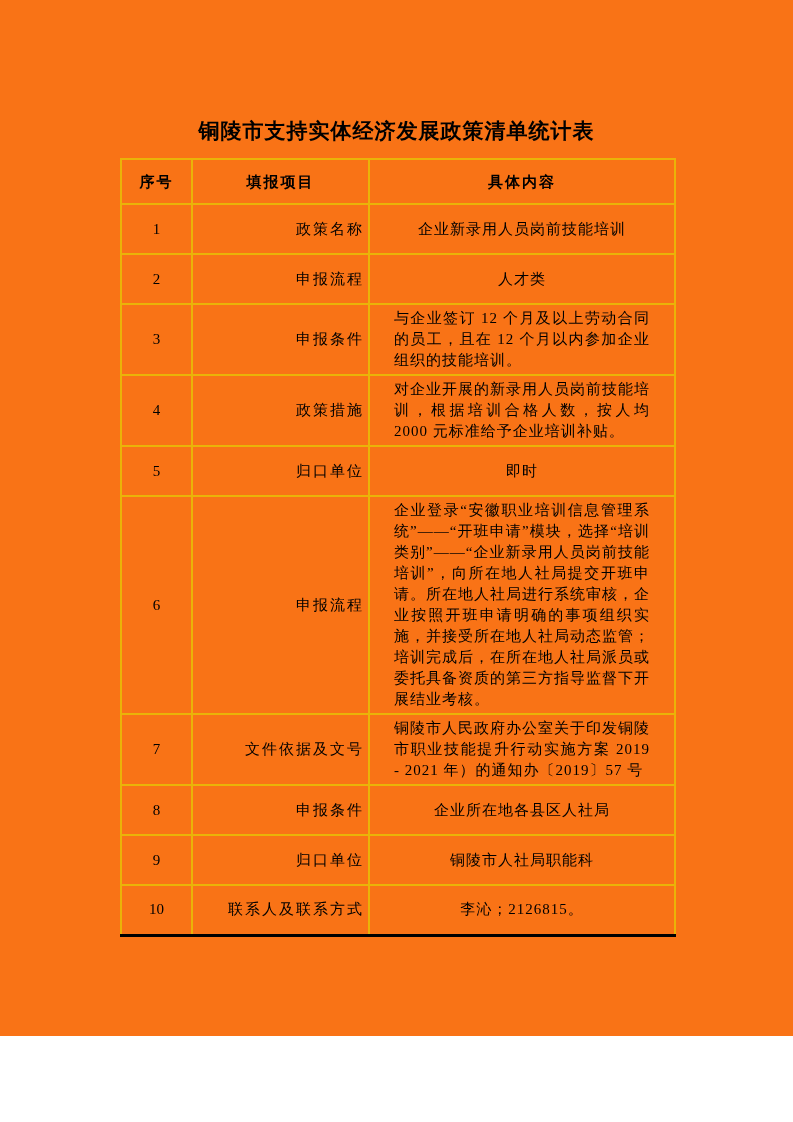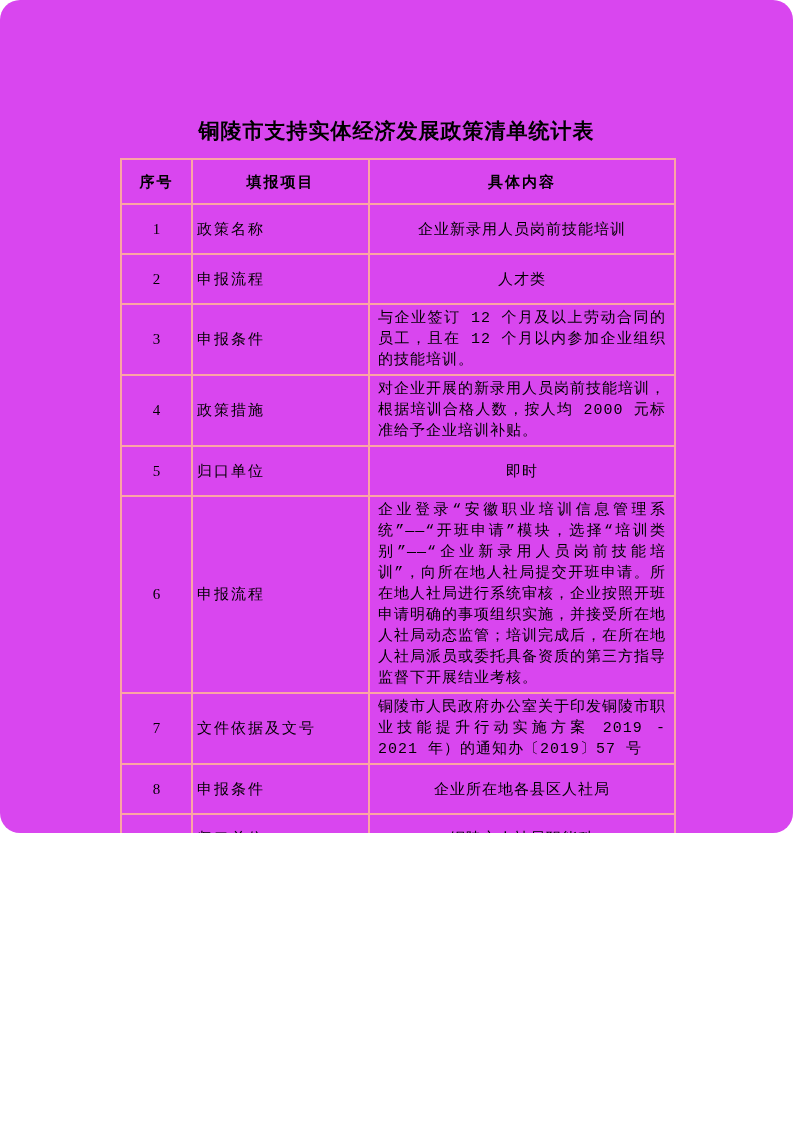--- a/index.html
+++ b/index.html
@@ -3,27 +3,26 @@
 <meta charset="utf-8">
 <style>
   * { box-sizing: border-box; }
   html, body {
     margin: 0; padding: 0;
     background: #ffffff;
   }
   .page {
     position: relative;
     width: 793px;
-    height: 833px;
+    height: 1036px;
     margin: 0 auto;
-    background: #d946ef;
+    background: #f97316;
     color: #000000;
     font-family: "Liberation Serif", "DejaVu Serif", serif;
     overflow: hidden;
-    border-radius: 20px;
   }
   .doc-title {
     position: absolute;
     top: 117px;
     left: 0;
     width: 100%;
     text-align: center;
     font-size: 21px;
     font-weight: bold;
     letter-spacing: 1px;
@@ -36,53 +35,52 @@
     width: 554px;
     border-collapse: collapse;
     table-layout: fixed;
     border: 2px solid #000000;
     border-bottom-width: 3px;
   }
   col.c1 { width: 71px; }
   col.c2 { width: 177px; }
   col.c3 { width: 306px; }
   th, td {
-    border: 2px solid #fca5a5;
+    border: 2px solid #eab308;
     vertical-align: middle;
     font-size: 15px;
     line-height: 21px;
     color: #000000;
     padding: 2px 4px;
   }
   thead th {
     font-family: "Liberation Sans", "DejaVu Sans", sans-serif;
     font-weight: bold;
     font-size: 15px;
     height: 45px;
     text-align: center;
     letter-spacing: 2px;
   }
   tbody tr { height: 50px; }
   td.no {
     text-align: center;
     font-size: 15px;
   }
   td.item {
-    text-align: left;
+    text-align: right;
     letter-spacing: 2px;
   }
   td.content {
-    padding: 3px 8px;
+    padding: 3px 24px;
     letter-spacing: 1px;
   }
   td.content.center { text-align: center; }
   td.content.justify {
     text-align: justify;
     text-justify: inter-character;
-    font-family: Liberation Mono, monospace;
   }
 </style>
 </head>
 <body>
 
 <div class="page">
   <div class="doc-title">铜陵市支持实体经济发展政策清单统计表</div>
 
   <table class="policy">
     <colgroup>
@@ -145,15 +143,20 @@
     <td class="item">申报条件</td>
     <td class="content center">企业所在地各县区人社局</td>
   </tr>
 
   <tr>
     <td class="no">9</td>
     <td class="item">归口单位</td>
     <td class="content center">铜陵市人社局职能科</td>
   </tr>
 
+  <tr>
+    <td class="no">10</td>
+    <td class="item">联系人及联系方式</td>
+    <td class="content center">李沁；2126815。</td>
+  </tr>
 </tbody>
   </table>
 </div>
 
 </body></html>

